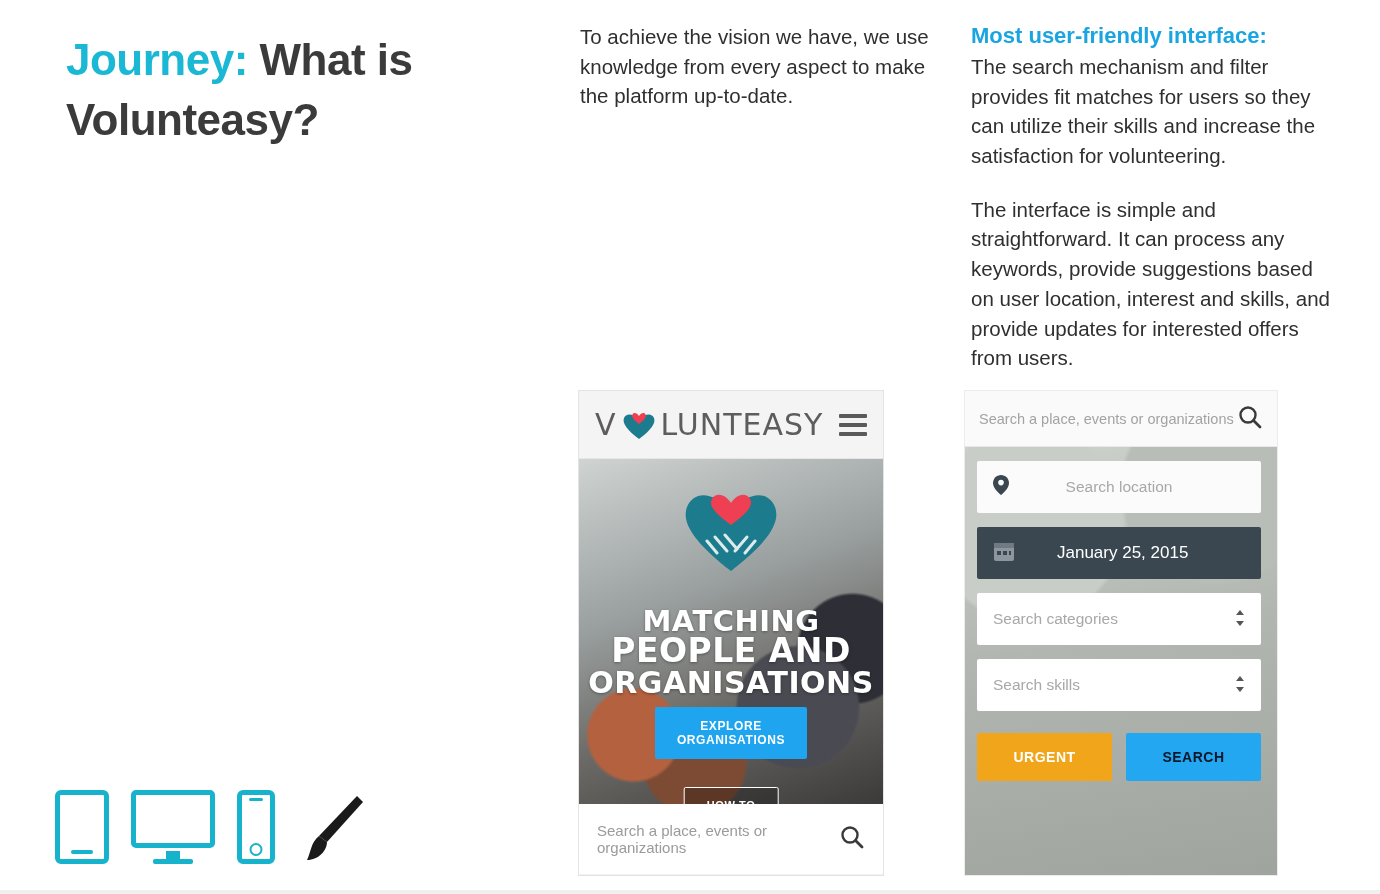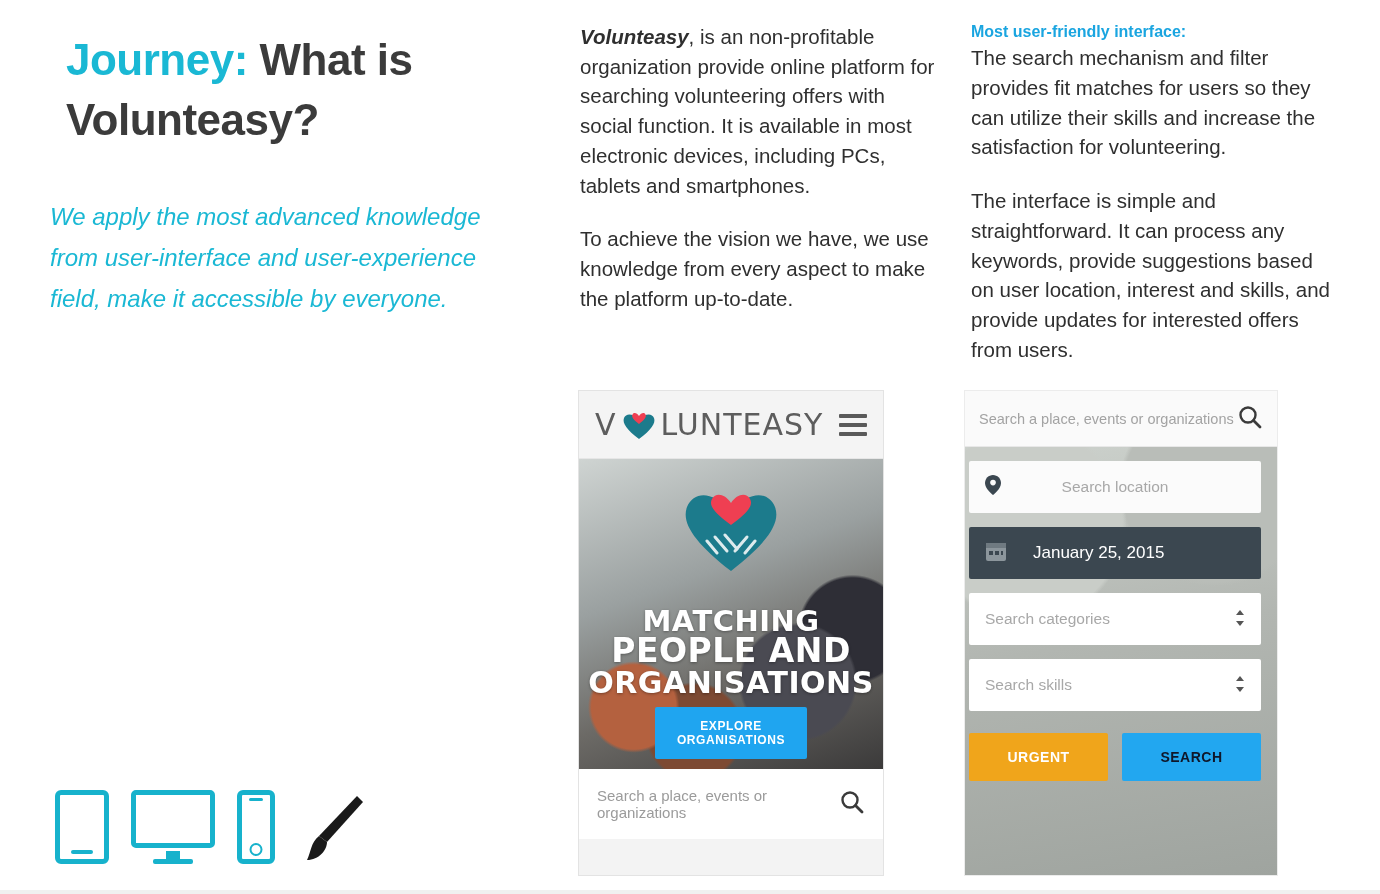--- a/index.html
+++ b/index.html
@@ -134,21 +134,21 @@
     font-size: 20.5px;
     line-height: 1.45;
     color: #2f2f2f;
     margin: 0 0 24px 0;
   }
   .body-p em.bold-i {
     font-style: italic;
     font-weight: bold;
   }
   .right-head {
-    font-size: 16px;
+    font-size: 22px;
     font-weight: bold;
     color: #1aa5e0;
     line-height: 1.45;
     margin: 0;
   }
 
   
   .mock1 {
     position: absolute;
     left: 579px; top: 391px;
@@ -177,21 +177,21 @@
   }
   .m1-logo .heart-wrap { position: relative; width: 40px; height: 34px; display:inline-block; }
   .hamburger {
     width: 28px; height: 22px;
     display: flex; flex-direction: column; justify-content: space-between;
   }
   .hamburger span { display:block; height: 4px; background: #5a5a5a; border-radius: 1px; }
 
   .m1-hero {
     position: relative;
-    height: 310px;
+    height: 345px;
     background:
       radial-gradient(circle at 18% 80%, #b4613f 0 12%, transparent 13%),
       radial-gradient(circle at 38% 88%, #7d4a33 0 14%, transparent 15%),
       radial-gradient(circle at 72% 72%, #4a4a52 0 18%, transparent 19%),
       radial-gradient(circle at 90% 55%, #2e2e36 0 16%, transparent 17%),
       linear-gradient(160deg, #cfd4d2 0%, #9aa0a0 38%, #6c6a66 66%, #3b3a3a 100%);
     overflow: hidden;
   }
   .hero-heart {
     position: absolute;
@@ -271,41 +271,41 @@
     border-bottom: 1px solid #e8e8e8;
   }
   .m2-searchbar .ph { font-size: 14.5px; color: #a3a3a3; }
   .m2-body {
     position: relative;
     height: 428px;
     background:
       radial-gradient(circle at 20% 18%, #c9cdc8 0 22%, transparent 23%),
       radial-gradient(circle at 80% 10%, #b9bdb8 0 20%, transparent 21%),
       linear-gradient(170deg, #cdd2cd 0%, #b2b6b1 45%, #9fa49f 100%);
-      padding: 14px 16px 0 4px;
+      padding: 14px 16px 0 12px;
   }
   .m2-row {
     height: 52px;
     background: #fff;
     display: flex;
     align-items: center;
     padding: 0 16px;
     margin-bottom: 14px;
     border-radius: 2px;
     position: relative;
   }
   .m2-row.loc { background: #fbfbfb; justify-content: space-between; }
   .m2-row.date {
     background: #3b4750;
     color: #fff;
     justify-content: flex-start;
     gap: 26px;
   }
   .m2-row .lbl { font-size: 15.5px; color: #a8a8a8; }
-  .m2-row.date .lbl { color: #fff; font-size: 17px; }
+  .m2-row.date .lbl { color: #fff; font-size: 17px; margin-left: 16px; }
   .m2-row .caret {
     position: absolute; right: 16px;
     font-size: 12px; color: #666; line-height: 1;
   }
   .m2-buttons {
     display: flex;
     gap: 14px;
     margin-top: 22px;
   }
   .btn-urgent {
@@ -339,41 +339,39 @@
     background: #f0f0f0;
   }
 </style>
 </head>
 <body>
 
 <div class="page">
 
   <div class="left-col">
     <h1 class="headline"><span class="accent">Journey:</span><span> What is Volunteasy?</span></h1>
-    <div class="subhead">We apply the most advanced knowledge from user-interface and user-experience field, make it accessible by everyone.</div>
   </div>
 
   <div class="device-row">
     <div class="ic-tablet"></div>
     <div class="ic-monitor">
       <div class="screen"></div>
       <div class="neck"></div>
       <div class="stand"></div>
     </div>
     <div class="ic-phone"></div>
     <div class="ic-brush">
       <svg width="70" height="74" viewBox="0 0 70 74">
         <path d="M60 6 L66 12 L30 52 L22 46 Z" fill="#1a1a1a"></path>
         <path d="M22 46 L30 52 C30 60 22 70 10 70 C14 62 14 52 22 46 Z" fill="#1a1a1a"></path>
       </svg>
     </div>
   </div>
 
   <div class="col-mid">
-    <p class="body-p"><em class="bold-i">Volunteasy</em><span>, is an non-profitable organization provide online platform for searching volunteering offers with social function. It is available in most electronic devices, including PCs, tablets and smartphones.</span></p>
     <p class="body-p">To achieve the vision we have, we use knowledge from every aspect to make the platform up-to-date.</p>
   </div>
 
   <div class="col-right">
     <p class="right-head">Most user-friendly interface:</p>
     <p class="body-p">The search mechanism and filter provides fit matches for users so they can utilize their skills and increase the satisfaction for volunteering.</p>
     <p class="body-p">The interface is simple and straightforward. It can process any keywords, provide suggestions based on user location, interest and skills, and provide updates for interested offers from users.</p>
   </div>
 
   <div class="mock1">

